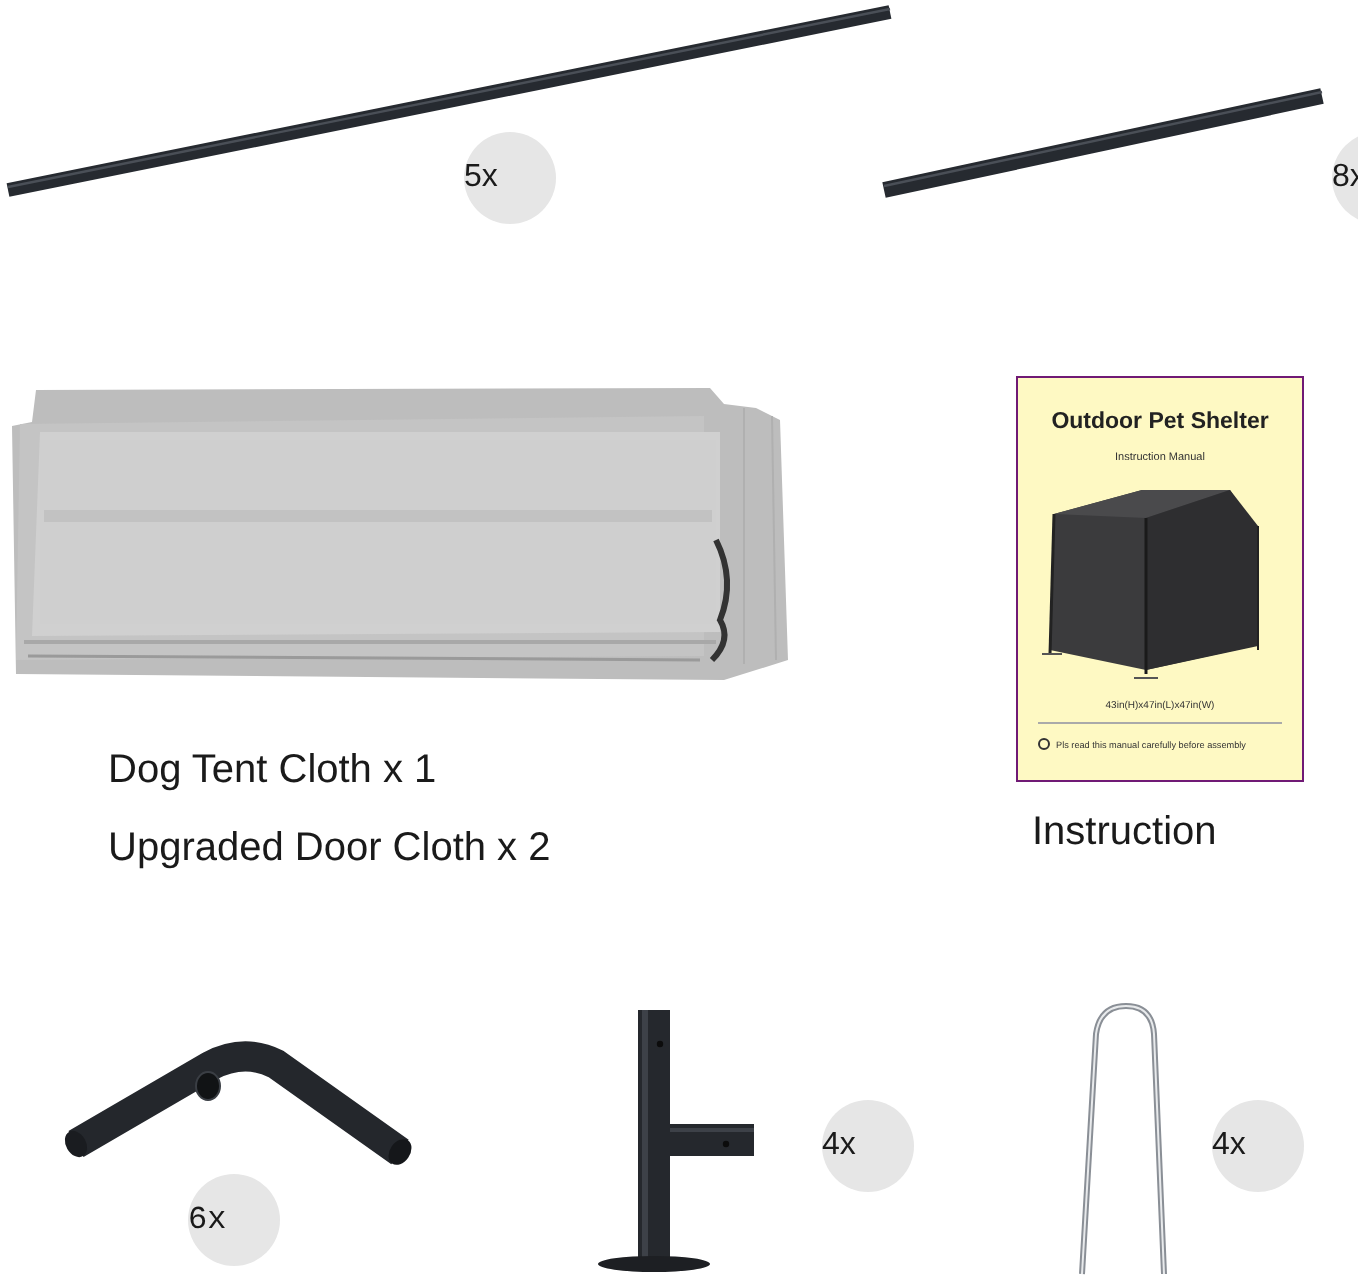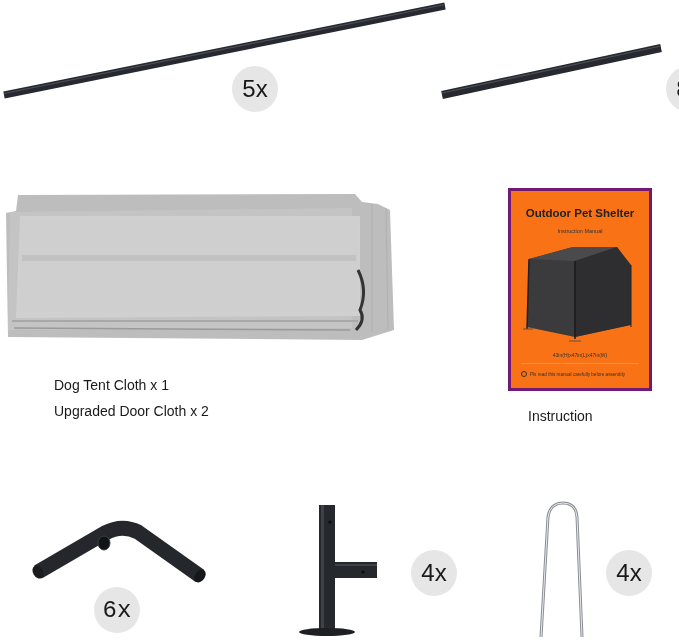--- a/index.html
+++ b/index.html
@@ -1,20 +1,20 @@
 <!DOCTYPE html>
 <html><head>
   <meta charset="utf-8">
   <style>
     html, body { margin: 0; padding: 0; background: #ffffff; }
     body { width: 679px; height: 642px; position: relative; overflow: hidden; font-family: "Liberation Sans", sans-serif; color: #1a1a1a; }
-    .badge { position: absolute; width: 46px; height: 46px; border-radius: 50%; background: #e6e6e6; display: flex; align-items: center; justify-content: center; font-size: 24px; color: #1a1a1a; font-family: "Liberation Sans", sans-serif; }
-    .label { position: absolute; font-size: 14px; color: #1a1a1a; line-height: 30px; white-space: nowrap; }
+    .badge { position: absolute; width: 46px; height: 46px; border-radius: 50%; background: #e6e6e6; display: flex; align-items: center; justify-content: flex-start; font-size: 16px; color: #1a1a1a; font-family: "Liberation Sans", sans-serif; }
+    .label { position: absolute; font-size: 20px; color: #1a1a1a; line-height: 30px; white-space: nowrap; }
     svg { position: absolute; overflow: visible; }
-    .manual { position: absolute; left: 508px; top: 188px; width: 144px; height: 203px; background: #f97316; border: 3px solid #701a75; box-sizing: border-box; }
+    .manual { position: absolute; left: 508px; top: 188px; width: 144px; height: 203px; background: #fef9c3; border: 1px solid #701a75; box-sizing: border-box; }
     .manual-title { position: absolute; left: 0; right: 0; top: 16px; text-align: center; font-weight: bold; font-size: 11.5px; color: #222; font-family: "Liberation Sans", sans-serif; }
     .manual-sub { position: absolute; left: 0; right: 0; top: 37px; text-align: center; font-size: 5.5px; color: #333; }
     .manual-dims { position: absolute; left: 0; right: 0; top: 161px; text-align: center; font-size: 5px; color: #333; }
     .manual-rule { position: absolute; left: 10px; right: 10px; top: 172px; height: 1px; background: #aaa; }
     .manual-note { position: absolute; left: 10px; right: 6px; top: 180px; font-size: 4.6px; color: #333; white-space: nowrap; display: flex; align-items: center; gap: 3px; }
     .manual-note .ic { width: 6px; height: 6px; border: 1px solid #333; border-radius: 50%; box-sizing: border-box; display: inline-block; }
   </style>
 </head>
 <body>
 
@@ -40,21 +40,21 @@
   <polygon points="20,36 360,36 360,136 16,138" fill="#d0d0d0"></polygon>
   <rect x="20" y="40" width="338" height="92" fill="#cfcfcf"></rect>
   <line x1="22" y1="78" x2="356" y2="78" stroke="#c2c2c2" stroke-width="6"></line>
   <line x1="12" y1="141" x2="358" y2="141" stroke="#a8a8a8" stroke-width="2"></line>
   <line x1="14" y1="148" x2="350" y2="150" stroke="#9a9a9a" stroke-width="1.5"></line>
   <path d="M358,90 Q368,110 360,130 Q366,140 356,150" stroke="#333" stroke-width="3" fill="none"></path>
   <line x1="372" y1="24" x2="372" y2="152" stroke="#b0b0b0" stroke-width="1"></line>
   <line x1="386" y1="28" x2="388" y2="150" stroke="#b0b0b0" stroke-width="1"></line>
 </svg>
 <div class="label" style="left:54px;top:370px;">Dog Tent Cloth x 1</div>
-<div class="label" style="left:54px;top:396px;">Upgraded Door Cloth x 2</div>
+<div class="label" style="left:54px;top:409px;">Upgraded Door Cloth x 2</div>
 
 <div class="manual">
   <div class="manual-title">Outdoor Pet Shelter</div>
   <div class="manual-sub">Instruction Manual</div>
   <svg width="144" height="110" style="left:0;top:50px;">
     <polygon points="18,18 62,6 106,6 118,24 118,84 64,96 16,86" fill="#3b3b3d"></polygon>
     <polygon points="18,18 62,6 106,6 64,20" fill="#4a4a4c"></polygon>
     <polygon points="64,20 106,6 120,24 120,84 64,96" fill="#2e2e30"></polygon>
     <line x1="18" y1="18" x2="16" y2="88" stroke="#222" stroke-width="1.5"></line>
     <line x1="64" y1="20" x2="64" y2="98" stroke="#1a1a1a" stroke-width="1.5"></line>
@@ -62,21 +62,21 @@
     <line x1="58" y1="100" x2="70" y2="100" stroke="#555" stroke-width="1"></line>
     <line x1="12" y1="88" x2="22" y2="88" stroke="#555" stroke-width="1"></line>
   </svg>
   <div class="manual-dims">43in(H)x47in(L)x47in(W)</div>
   <div class="manual-rule"></div>
   <div class="manual-note">
     <span class="ic"></span>
     <span>Pls read this manual carefully before assembly</span>
   </div>
 </div>
-<div class="label" style="left:528px;top:401px;">Instruction</div>
+<div class="label" style="left:516px;top:401px;">Instruction</div>
 
 <svg width="220" height="120" style="left:0;top:500px;">
   <path d="M38,72 L105,33 Q122,24 138,32 L200,76" stroke="#24272c" stroke-width="15" fill="none" stroke-linecap="butt" stroke-linejoin="round"></path>
   <ellipse cx="38" cy="72" rx="5" ry="7" transform="rotate(-30 38 72)" fill="#1a1c20"></ellipse>
   <ellipse cx="200" cy="76" rx="5" ry="7" transform="rotate(35 200 76)" fill="#15171a"></ellipse>
   <ellipse cx="104" cy="43" rx="6" ry="7" fill="#111315" stroke="#3a3e44" stroke-width="1"></ellipse>
 </svg>
 <div class="badge" style="left:94px;top:587px;font-family:Liberation Mono, monospace;">
   <span>6x</span>
 </div>

